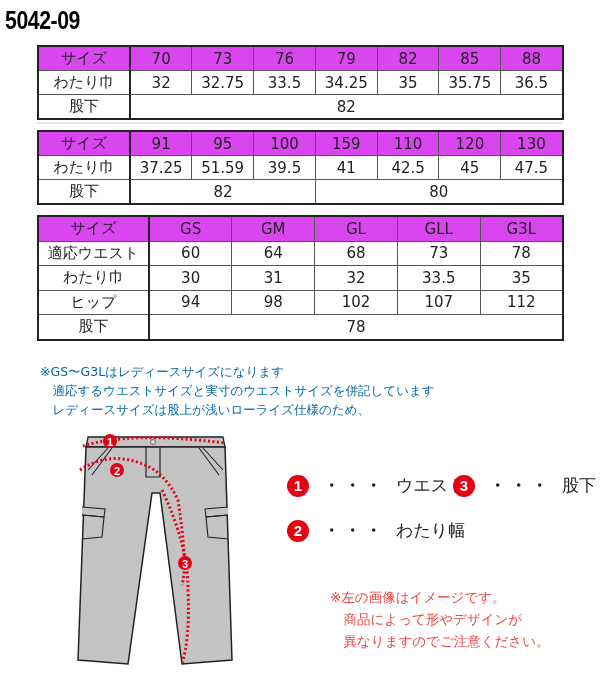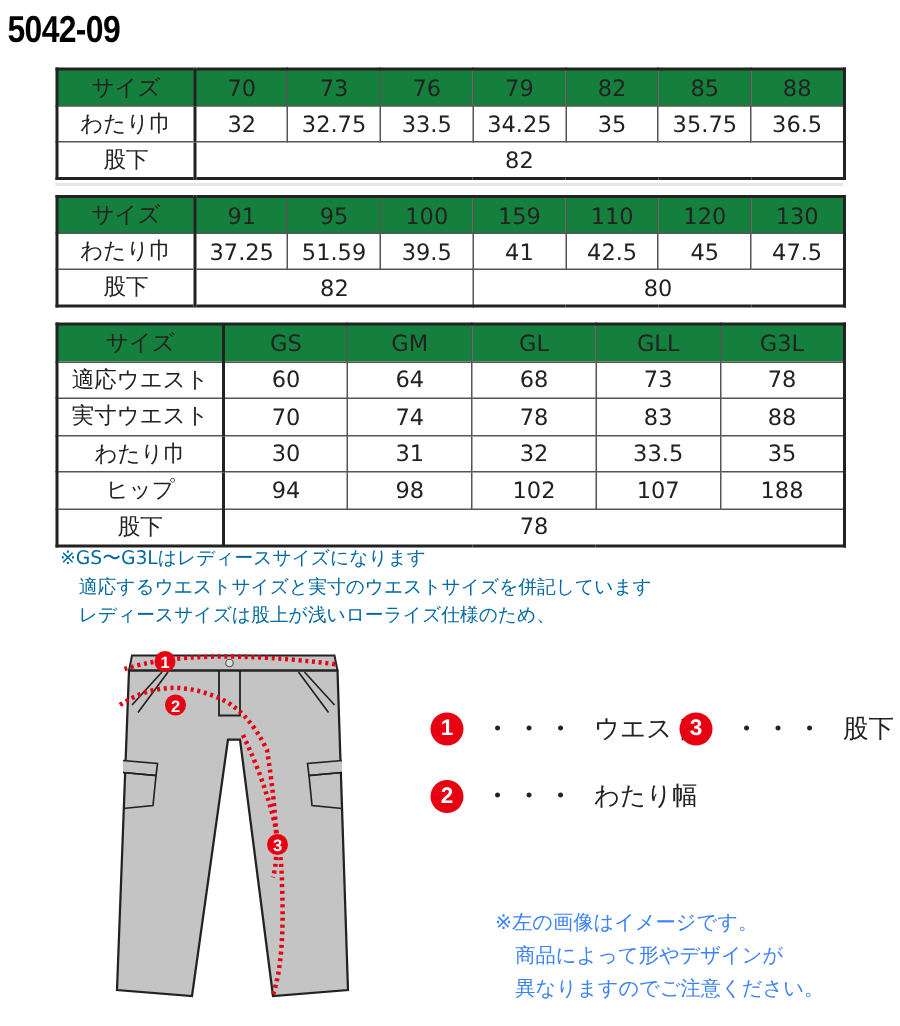--- a/index.html
+++ b/index.html
@@ -4,36 +4,36 @@
 <style>
   html, body { margin:0; padding:0; background:#ffffff; }
   body { width:600px; height:684px; position:relative; overflow:hidden;
          font-family:"DejaVu Sans", "Liberation Sans", sans-serif; color:#222; }
   .title { position:absolute; left:5px; top:6px; font-family:"Liberation Sans", sans-serif;
            font-weight:bold; font-size:25px; letter-spacing:-0.5px; color:#000; transform:scaleX(0.85); transform-origin:left top; }
   table.size { position:absolute; left:37px; border-collapse:collapse; table-layout:fixed;
                border:2px solid #222; font-size:15px; }
   table.size td { border:1px solid #555; height:23px; padding:0; text-align:center;
                   vertical-align:middle; white-space:nowrap; color:#222; }
-  table.size tr.hdr td { background:#15803d; }
+  table.size tr.hdr td { background:#d946ef; }
   table.size td.rowlabel { font-size:15px; border-right:2px solid #222; }
   #t1 { top:45px; width:525px; }
   #t2 { top:130px; width:525px; }
   #t3 { top:215px; width:525px; }
   #t3 td { height:23.5px; }
   .shadow { position:absolute; left:37px; width:525px; height:2px; background:#e6e6e6; }
   .note { position:absolute; left:40px; color:#0369a1; font-size:12.5px; line-height:19px; }
   .note div { white-space:nowrap; }
   .pants { position:absolute; left:70px; top:425px; }
   .legend-item { position:absolute; display:flex; align-items:center; font-size:17px; color:#222; }
   .badge { width:22px; height:22px; border-radius:50%; background:#e60012; color:#fff;
            font-size:15px; font-weight:bold; display:flex; align-items:center; justify-content:center;
            font-family:"Liberation Sans", sans-serif; }
   .dots { margin-left:14px; margin-right:10px; letter-spacing:4px; font-weight:bold; }
-  .disclaimer { position:absolute; left:330px; top:604px; font-size:13.5px; line-height:22px; color:#3b82f6; }
+  .disclaimer { position:absolute; left:330px; top:586px; font-size:13.5px; line-height:22px; color:#ef4444; }
   .disclaimer div { white-space:nowrap; }
 </style>
 </head>
 <body>
 
 <div class="title">5042-09</div>
 
 <table class="size" id="t1">
   <colgroup>
       <col style="width:92px">
@@ -118,42 +118,34 @@
   </tr>
   <tr>
     <td class="rowlabel">適応ウエスト</td>
     <td>60</td>
     <td>64</td>
     <td>68</td>
     <td>73</td>
     <td>78</td>
   </tr>
   <tr>
-    <td class="rowlabel">実寸ウエスト</td>
-    <td>70</td>
-    <td>74</td>
-    <td>78</td>
-    <td>83</td>
-    <td>88</td>
-  </tr>
-  <tr>
     <td class="rowlabel">わたり巾</td>
     <td>30</td>
     <td>31</td>
     <td>32</td>
     <td>33.5</td>
     <td>35</td>
   </tr>
   <tr>
     <td class="rowlabel">ヒップ</td>
     <td>94</td>
     <td>98</td>
     <td>102</td>
     <td>107</td>
-    <td>188</td>
+    <td>112</td>
   </tr>
   <tr>
     <td class="rowlabel">股下</td>
     <td colspan="5">78</td>
   </tr>
 </tbody>
   </table>
 
 <div class="note" style="top:362px">
   <div>※GS〜G3Lはレディースサイズになります</div>

